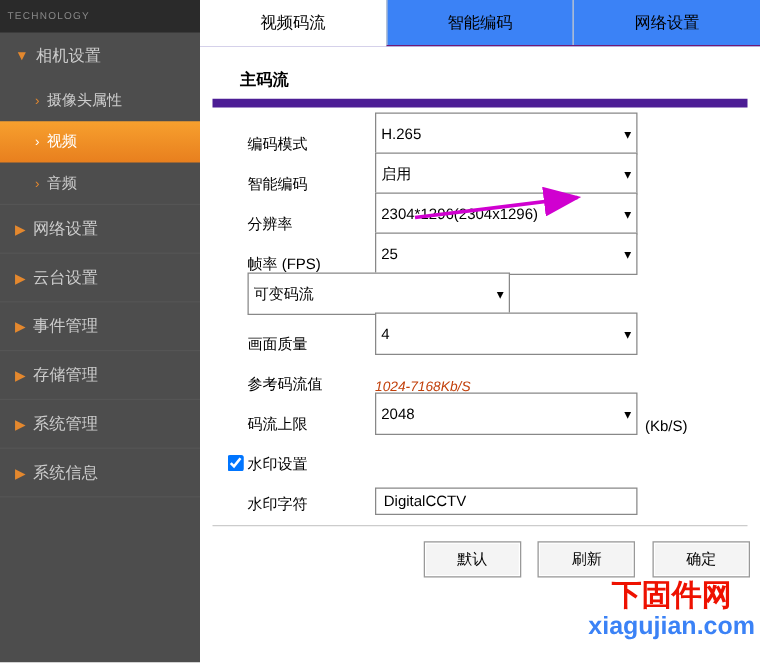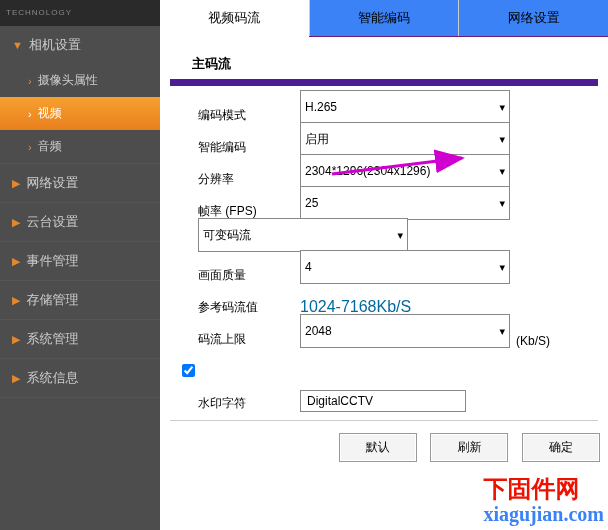--- a/index.html
+++ b/index.html
@@ -19,27 +19,27 @@
 .tab { padding:9px 0; flex:1; text-align:center; border-left:1px solid #ccc; cursor:pointer; }
 .tab:first-child { border-left:none; }
 .tab.active { background:#fff; border-bottom:1px solid #fff; margin-bottom:-1px; }
 .section-title { font-weight:bold; padding:18px 0 6px 22px; border-bottom:7px solid #4c1d95; margin:0 10px; }
 .form { padding:14px 10px 0 22px; }
 .row { display:flex; align-items:flex-end; margin-bottom:8px; height:24px; }
 .row label { width:102px; font-size:12px; }
 .row .ck { width:16px; text-align:left; }
 .sel { width:210px; height:34px; border:1px solid #888; background:#fff; padding:1px 4px; font-size:12px; position:relative; display:flex; align-items:center; justify-content:space-between; }
 .sel .chev { font-size:11px; }
-.txt { width:166px; height:22px; border:1px solid #888; background:#fff; padding:1px 6px; font-size:12px; }
-.note { font-size:16px; color:#0369a1; }
+.txt { width:210px; height:22px; border:1px solid #888; background:#fff; padding:1px 6px; font-size:12px; }
+.note { font-size:11px; color:#c2410c;font-style:italic; }
 .unit { margin-left:6px; font-size:12px; }
 .btns { padding:12px 8px; text-align:right;margin-left:36px; }
 .btn { display:inline-block; min-width:78px; padding:5px 12px; border:1px solid #999; background:#f4f4f4; margin-left:10px; cursor:pointer; text-align:center; font-size:12px; box-shadow:inset 0 0 0 1px #fff; }
 .arrow-annot { position:absolute; left:172px; top:152px; pointer-events:none; }
-.watermark { position:absolute; right:4px; bottom:4px; font-weight:bold; font-family:Liberation Serif, serif; }
+.watermark { position:absolute; right:4px; bottom:17px; text-align:center; font-weight:bold; font-family:Liberation Sans, sans-serif; }
 .wm1 { color:#e10; font-size:24px; }
 .wm2 { color:#3b82f6; font-size:20px; margin-top:-2px; }
 svg.magenta { overflow:visible; }
 hr.sep { margin:4px 10px 0; border:none; border-top:1px solid #ccc; }
 </style>
 </head>
 <body>
 
 <div class="container">
   <div class="sidebar">
@@ -164,20 +164,21 @@
           <label>码流上限</label>
         <div class="sel">
             <span>2048</span>
             <span class="chev">▾</span>
           </div>
         <span class="unit">(Kb/S)</span>
         </div>
 
       <div class="row">
           <span class="ck"><input type="checkbox" checked="" style=""></span>
+        <label>水印设置</label>
         </div>
 
       <div class="row">
           <span class="ck"></span>
           <label>水印字符</label>
         <input class="txt" value="DigitalCCTV" style="">
         </div>
     </div>
 
     <hr class="sep">

